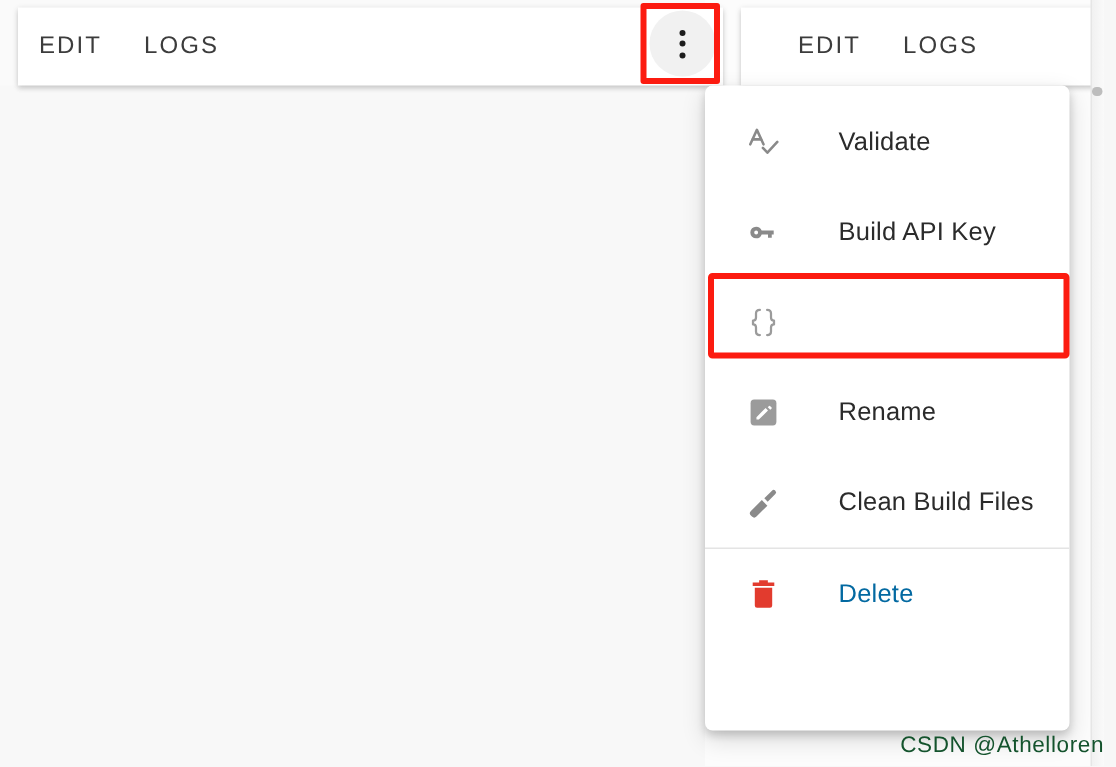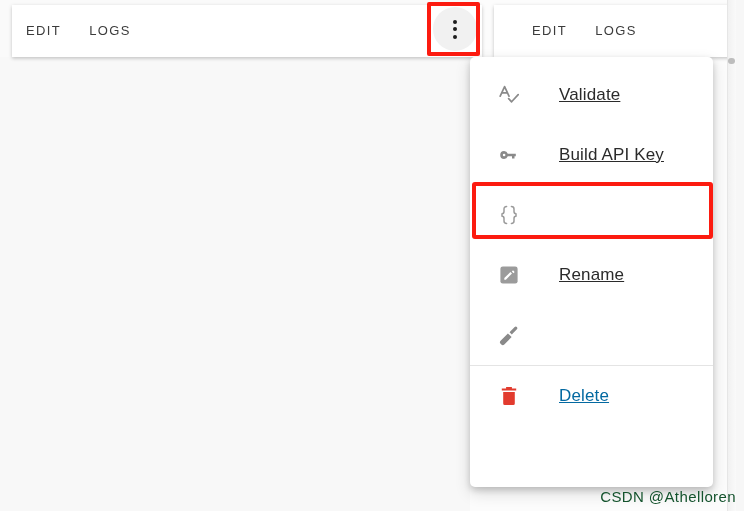--- a/index.html
+++ b/index.html
@@ -68,21 +68,21 @@
 
   .tabs {
     position: absolute;
     top: 0;
     left: 0;
     height: 52px;
     display: flex;
     align-items: center;
   }
   .tab {
-    font-size: 13px;
+    font-size: 16px;
     letter-spacing: 1.4px;
     color: #3c3c3c;
     padding: 0 14px;
     line-height: 52px;
     cursor: pointer;
     user-select: none;
     white-space: nowrap;
   }
 
   
@@ -170,21 +170,20 @@
     align-items: center;
     justify-content: center;
     color: #8a8a8a;
   }
   .menu-item .mi-label {
     margin-left: 37px;
     font-size: 17px;
     color: #2b2b2b;
     letter-spacing: 0.15px;
     white-space: nowrap;
-    text-decoration: underline;
   }
   .menu-item.danger .mi-label { color: #0369a1; }
   .menu-item.danger .mi-icon { color: #e23b2e; }
 
   .menu-divider {
     height: 1px;
     background: #e4e4e4;
     margin: 0;
   }
 
@@ -304,20 +303,21 @@
         <span class="mi-label">Rename</span>
       </div>
 
       <div class="menu-item">
         <span class="mi-icon">
           <svg width="24" height="24" viewBox="0 0 24 24" fill="currentColor">
             <path d="M19.9 4.1a1.6 1.6 0 0 0-2.26 0l-5.1 5.1 2.26 2.26 5.1-5.1a1.6 1.6 0 0 0 0-2.26z"></path>
             <path d="M10.9 10.4 3.6 17.7a2.1 2.1 0 0 0 0 3l.7.7a2.1 2.1 0 0 0 3 0l7.3-7.3-3.7-3.7z"></path>
           </svg>
         </span>
+        <span class="mi-label">Clean Build Files</span>
       </div>
 
       <div class="menu-divider"></div>
 
       <div class="menu-item danger">
         <span class="mi-icon">
           <svg width="24" height="24" viewBox="0 0 24 24" fill="currentColor">
             <path d="M9.1 2.9h5.8v1.5h4.3v2.2H4.8V4.4h4.3V2.9z"></path>
             <path d="M6.2 7.9h11.6v11.7a1.5 1.5 0 0 1-1.5 1.5H7.7a1.5 1.5 0 0 1-1.5-1.5V7.9z"></path>
           </svg>

